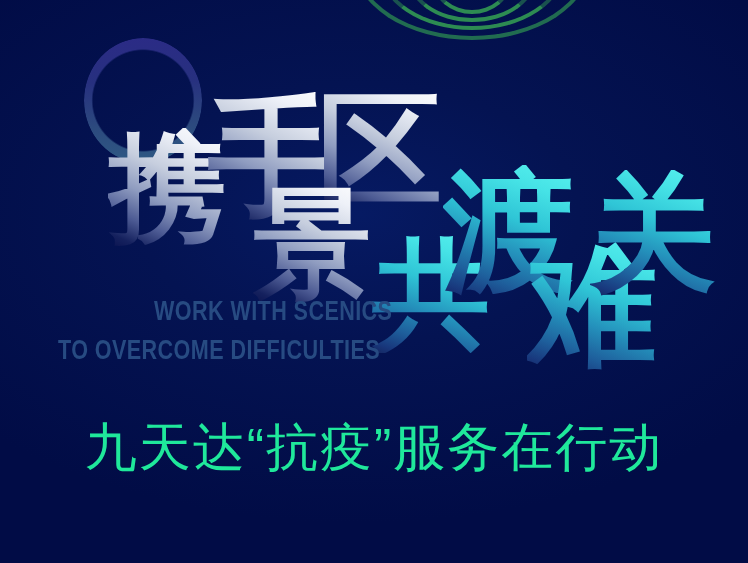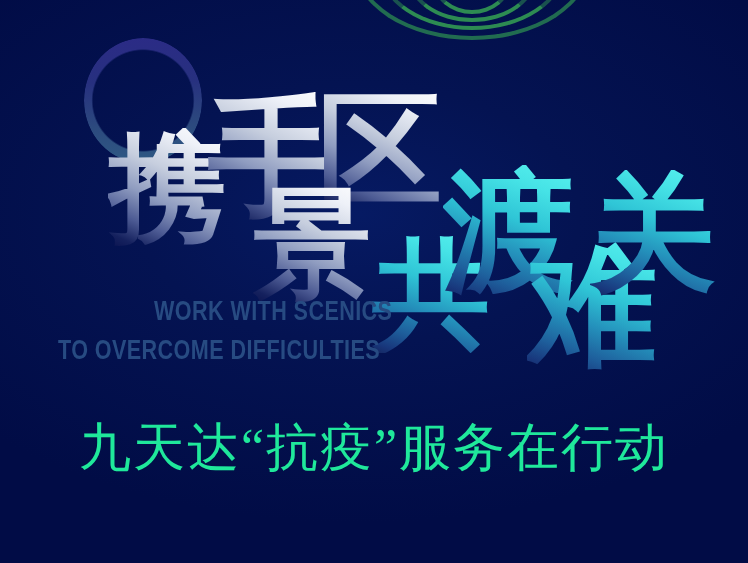--- a/index.html
+++ b/index.html
@@ -119,21 +119,21 @@
   .english .l2 { display: block; margin-left: 0; }
 
   
   .tagline {
     position: absolute;
     left: 0;
     right: 0;
     top: 418px;
     text-align: center;
     color: #1fe89b;
-    font-family: Liberation Serif, serif;
+    font-family: Liberation Sans, sans-serif;
     font-weight: 400;
     font-size: 52px;
     letter-spacing: 2px;
     line-height: 1.15;
     white-space: nowrap;
   }
 </style>
 </head>
 <body>
 

